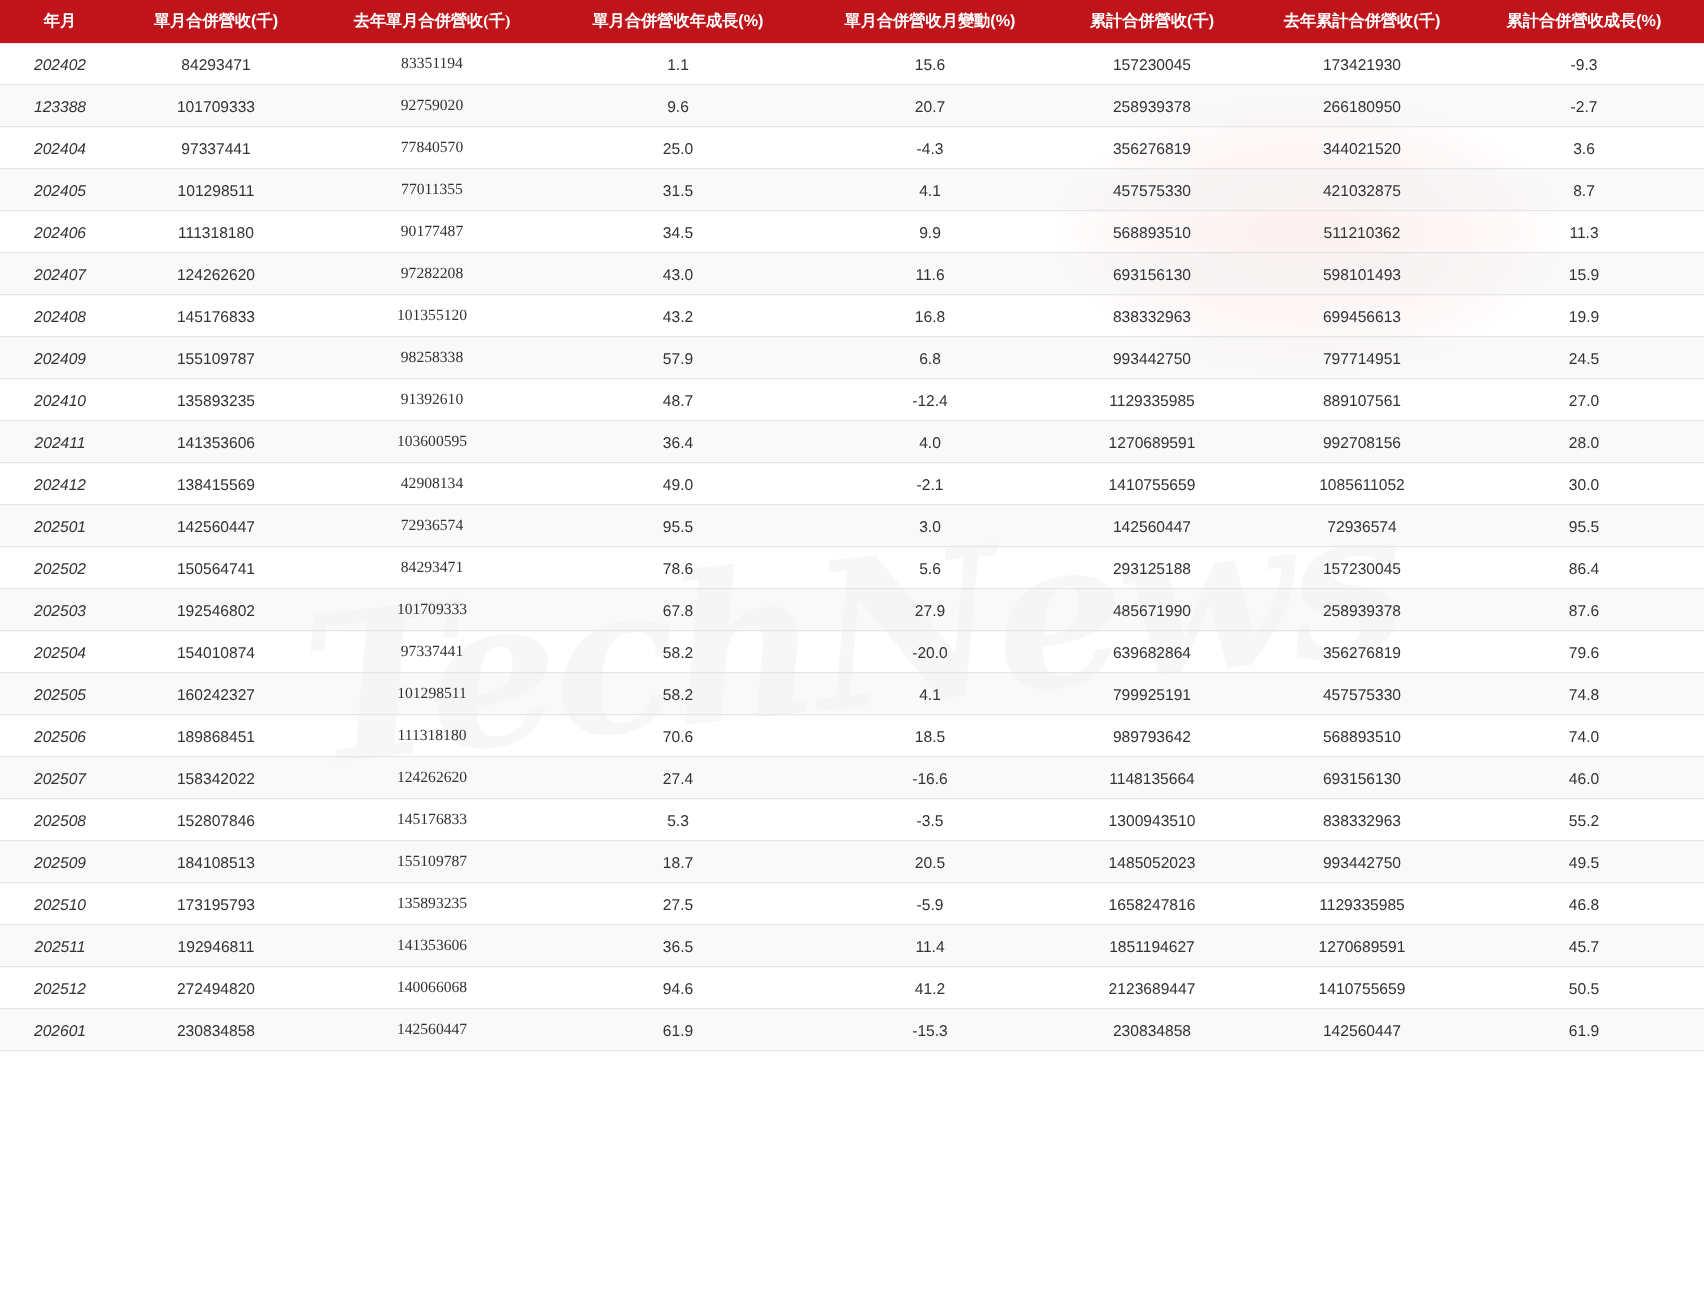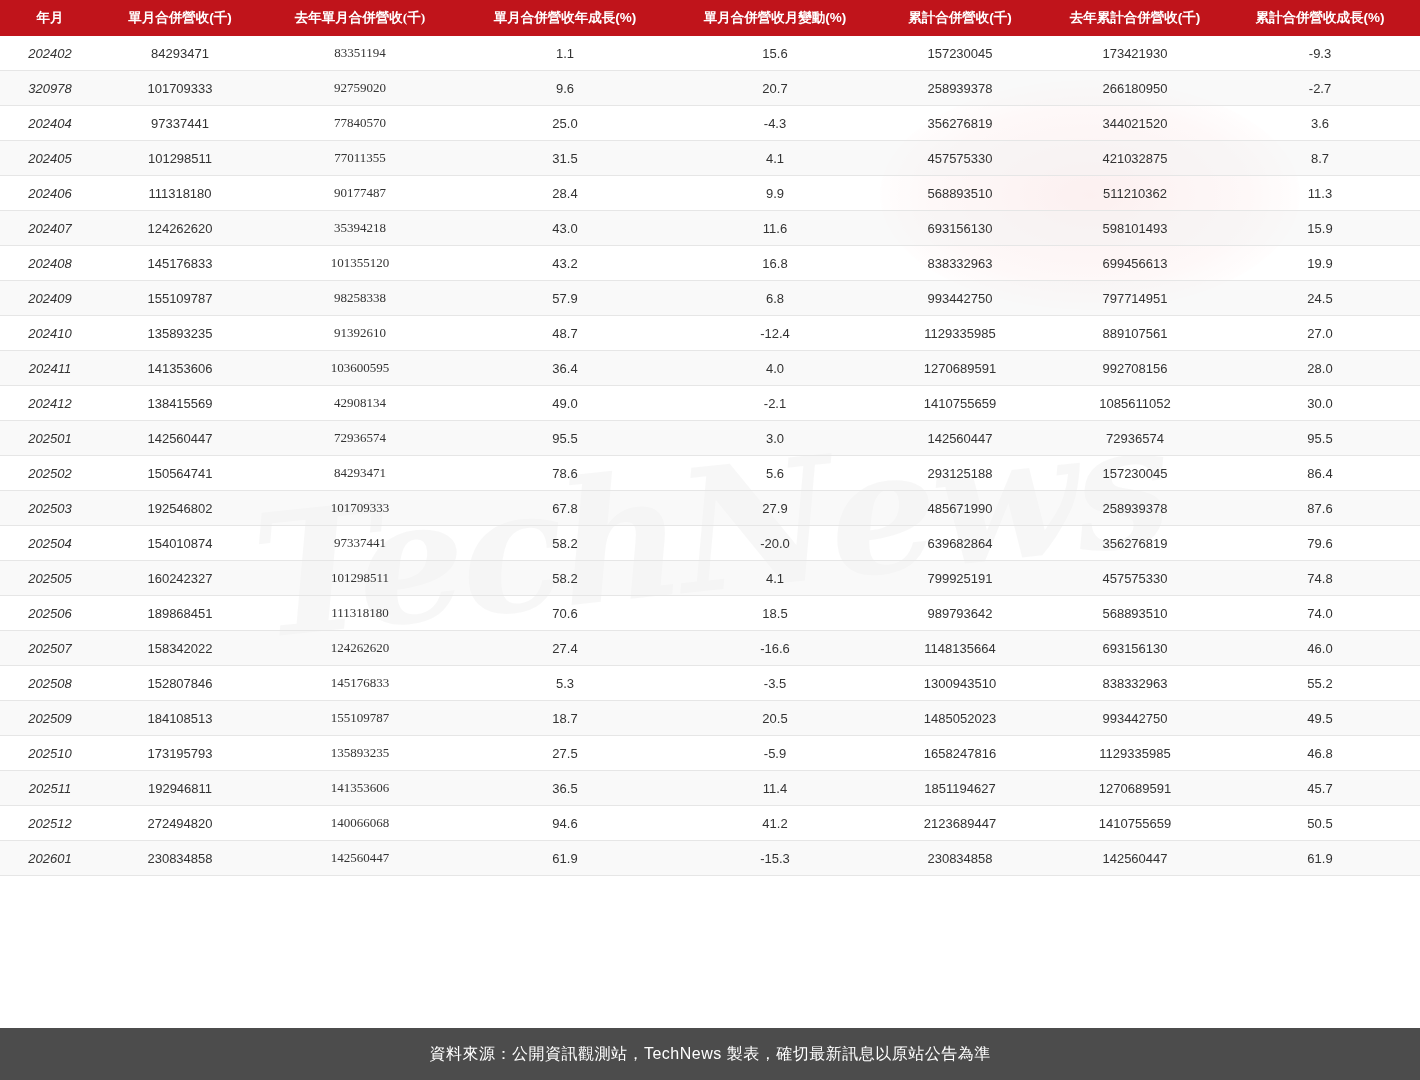--- a/index.html
+++ b/index.html
@@ -142,21 +142,21 @@
           <td class="num col-w-mrev">84293471</td>
           <td class="num col-w-lymrev">83351194</td>
           <td class="num col-w-yoy">1.1</td>
           <td class="num col-w-mom">15.6</td>
           <td class="num col-w-cum">157230045</td>
           <td class="num col-w-lycum">173421930</td>
           <td class="num col-w-cumg">-9.3</td>
           <td class="num col-w-date">2024/03/08</td>
         </tr>
         <tr>
-          <td class="col-ym col-w-ym">320978</td>
+          <td class="col-ym col-w-ym">123388</td>
           <td class="num col-w-mrev">101709333</td>
           <td class="num col-w-lymrev">92759020</td>
           <td class="num col-w-yoy">9.6</td>
           <td class="num col-w-mom">20.7</td>
           <td class="num col-w-cum">258939378</td>
           <td class="num col-w-lycum">266180950</td>
           <td class="num col-w-cumg">-2.7</td>
           <td class="num col-w-date">2024/04/09</td>
         </tr>
         <tr>
@@ -178,31 +178,31 @@
           <td class="num col-w-mom">4.1</td>
           <td class="num col-w-cum">457575330</td>
           <td class="num col-w-lycum">421032875</td>
           <td class="num col-w-cumg">8.7</td>
           <td class="num col-w-date">2024/06/07</td>
         </tr>
         <tr>
           <td class="col-ym col-w-ym">202406</td>
           <td class="num col-w-mrev">111318180</td>
           <td class="num col-w-lymrev">90177487</td>
-          <td class="num col-w-yoy">28.4</td>
+          <td class="num col-w-yoy">34.5</td>
           <td class="num col-w-mom">9.9</td>
           <td class="num col-w-cum">568893510</td>
           <td class="num col-w-lycum">511210362</td>
           <td class="num col-w-cumg">11.3</td>
           <td class="num col-w-date">2024/07/08</td>
         </tr>
         <tr>
           <td class="col-ym col-w-ym">202407</td>
           <td class="num col-w-mrev">124262620</td>
-          <td class="num col-w-lymrev">35394218</td>
+          <td class="num col-w-lymrev">97282208</td>
           <td class="num col-w-yoy">43.0</td>
           <td class="num col-w-mom">11.6</td>
           <td class="num col-w-cum">693156130</td>
           <td class="num col-w-lycum">598101493</td>
           <td class="num col-w-cumg">15.9</td>
           <td class="num col-w-date">2024/08/09</td>
         </tr>
         <tr>
           <td class="col-ym col-w-ym">202408</td>
           <td class="num col-w-mrev">145176833</td>
@@ -397,17 +397,14 @@
           <td class="num col-w-yoy">61.9</td>
           <td class="num col-w-mom">-15.3</td>
           <td class="num col-w-cum">230834858</td>
           <td class="num col-w-lycum">142560447</td>
           <td class="num col-w-cumg">61.9</td>
           <td class="num col-w-date">2026/02/09</td>
         </tr>
       </tbody>
   </table>
 
-  <div class="footer">
-    <span>資料來源：公開資訊觀測站，TechNews 製表，確切最新訊息以原站公告為準</span>
-  </div>
 
 </div>
 
 </body></html>

